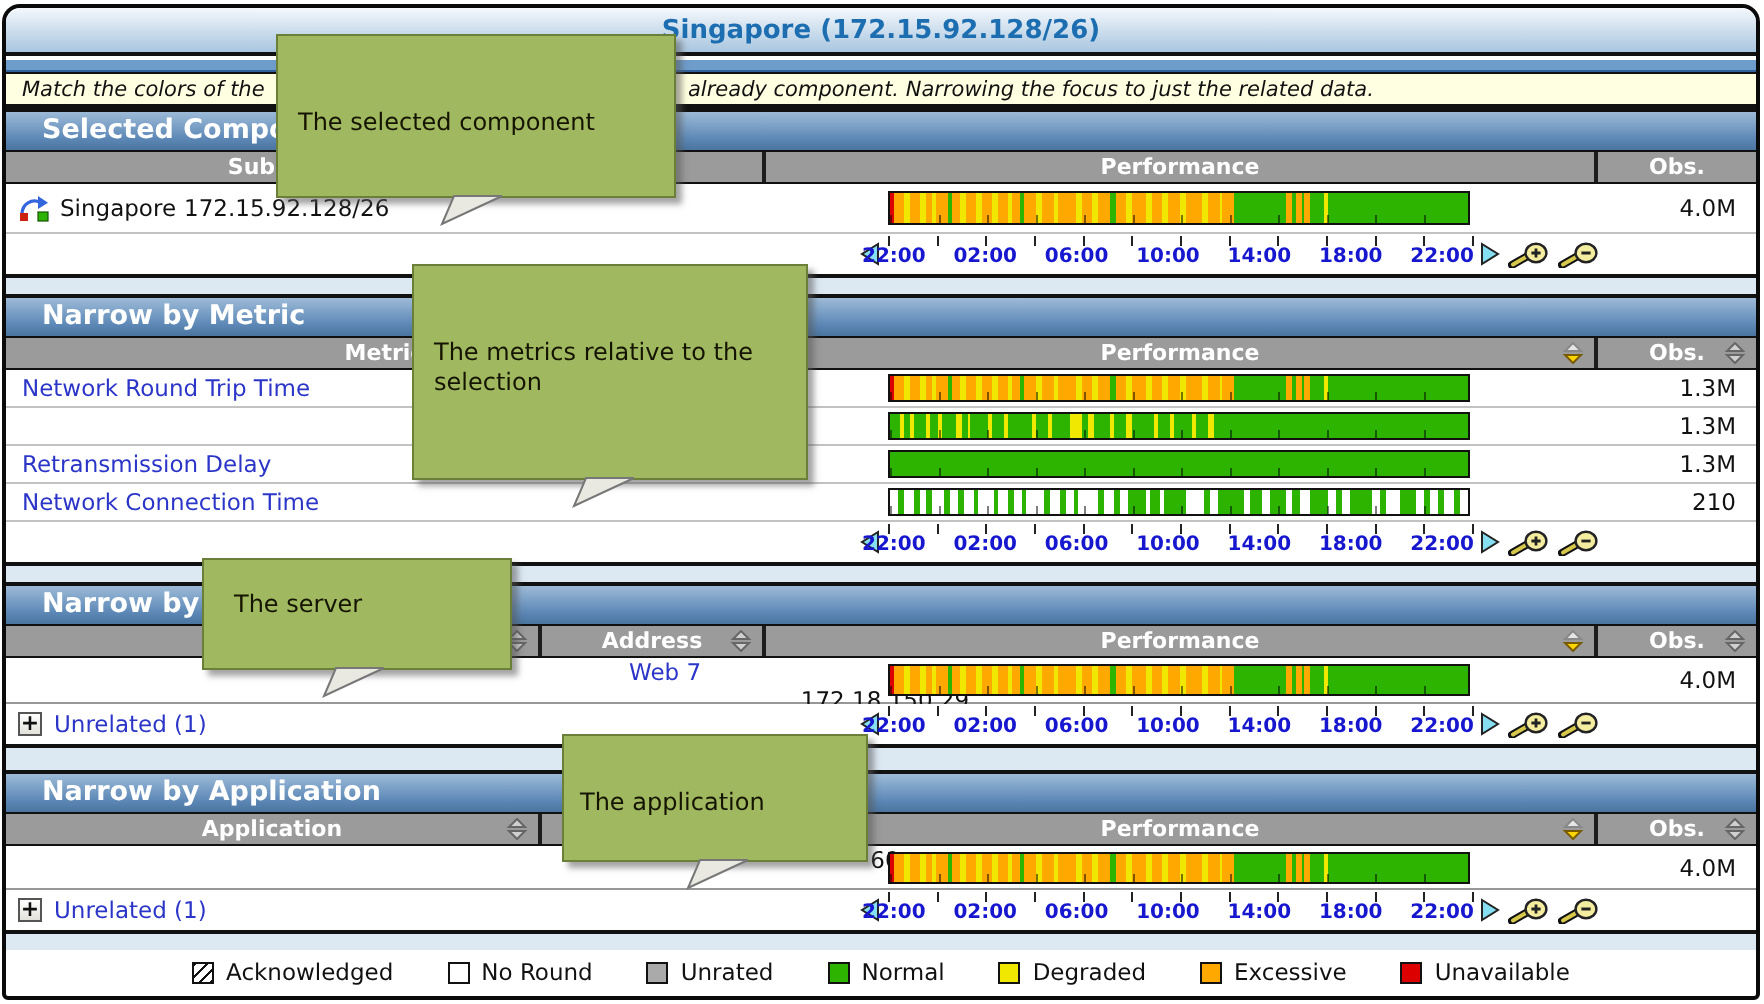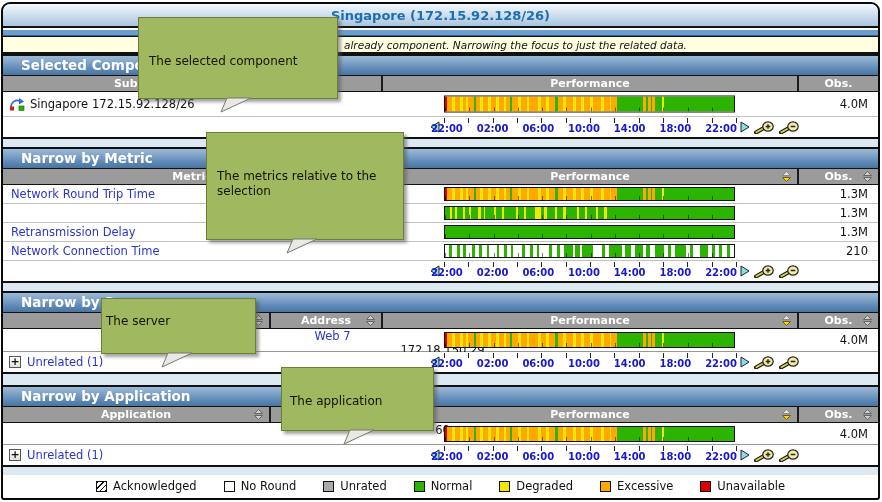--- a/index.html
+++ b/index.html
@@ -74,35 +74,36 @@
   .sw{width:11px;height:11px;border:1.5px solid #111;flex:0 0 auto;}
   .sw-hatch{background:repeating-linear-gradient(135deg,#111 0 1px,#fff 1px 4px);}
   
   .tip{position:absolute;z-index:40;background:#a0b85f;border:1px solid #6b7f39;
     box-shadow:3px 3px 3px rgba(90,90,90,.55);font-size:12px;color:#141400;line-height:15px;}
   .tip .tail{position:absolute;bottom:-15px;}
   .tip1{left:135px;top:13px;width:200px;height:82px;padding:36px 10px 0 10px;}
   .tip1 .tail{left:78px;}
   .tip2{left:203px;top:128px;width:198px;height:108px;padding:36px 12px 0 10px;}
   .tip2 .tail{left:76px;}
-  .tip3{left:98px;top:294px;width:155px;height:56px;padding:15px 8px 0 4px;}
+  .tip3{left:98px;top:275px;width:155px;height:56px;padding:15px 8px 0 15px;}
   .tip3 .tail{left:56px;}
   .tip4{left:278px;top:363px;width:153px;height:64px;padding:26px 8px 0 8px;}
   .tip4 .tail{left:58px;}
 </style>
 </head>
 <body>
 
 <div class="page">
 
   <div class="titlebar">Singapore (172.15.92.128/26)</div>
   <div class="gapwhite"></div>
   <div class="blueband"></div>
 
   <div class="infobar">
+    <span class="ltxt">Match the colors of the</span>
     <span class="rtxt">already component. Narrowing the focus to just the related data.</span>
   </div>
 
   <div class="section">
     <div class="sec-header">Selected Component</div>
     <div class="colhead">
       <div class="ch c-name bdr"><span>Subnet</span></div>
       <div class="ch c-addr bdr"></div>
       <div class="ch c-perf bdr"><span>Performance</span></div>
       <div class="ch c-obs"><span>Obs.</span></div>

